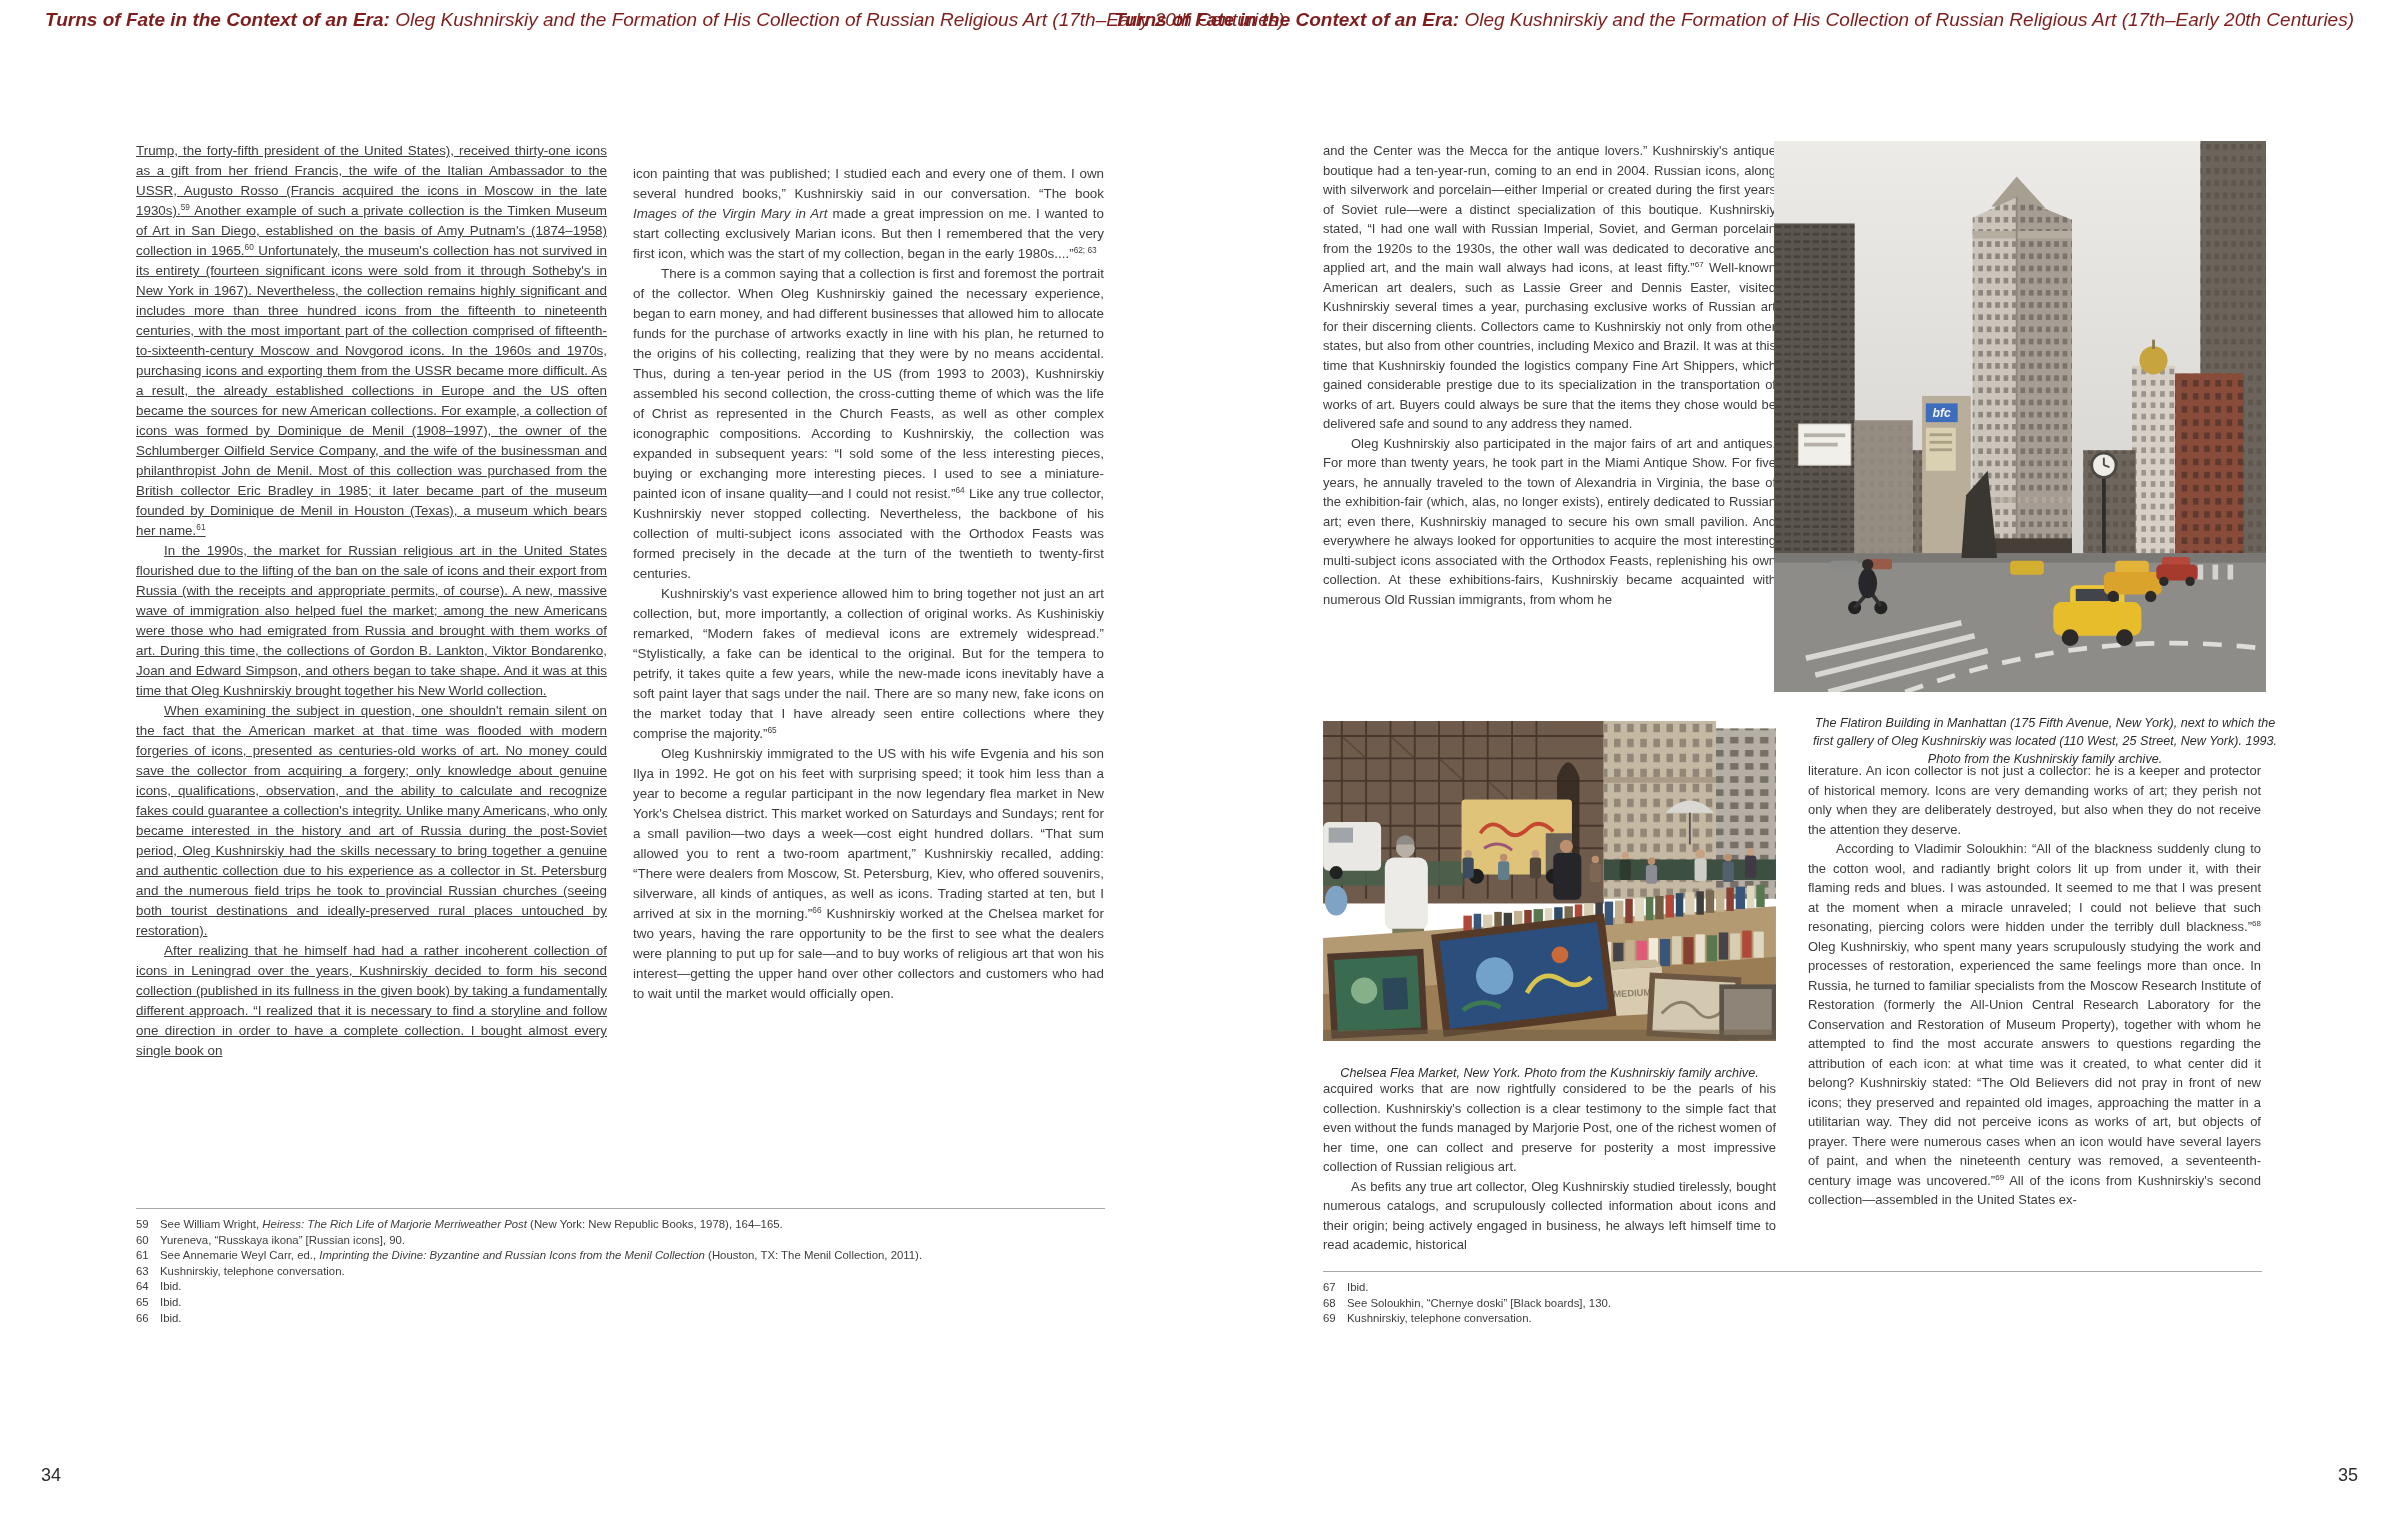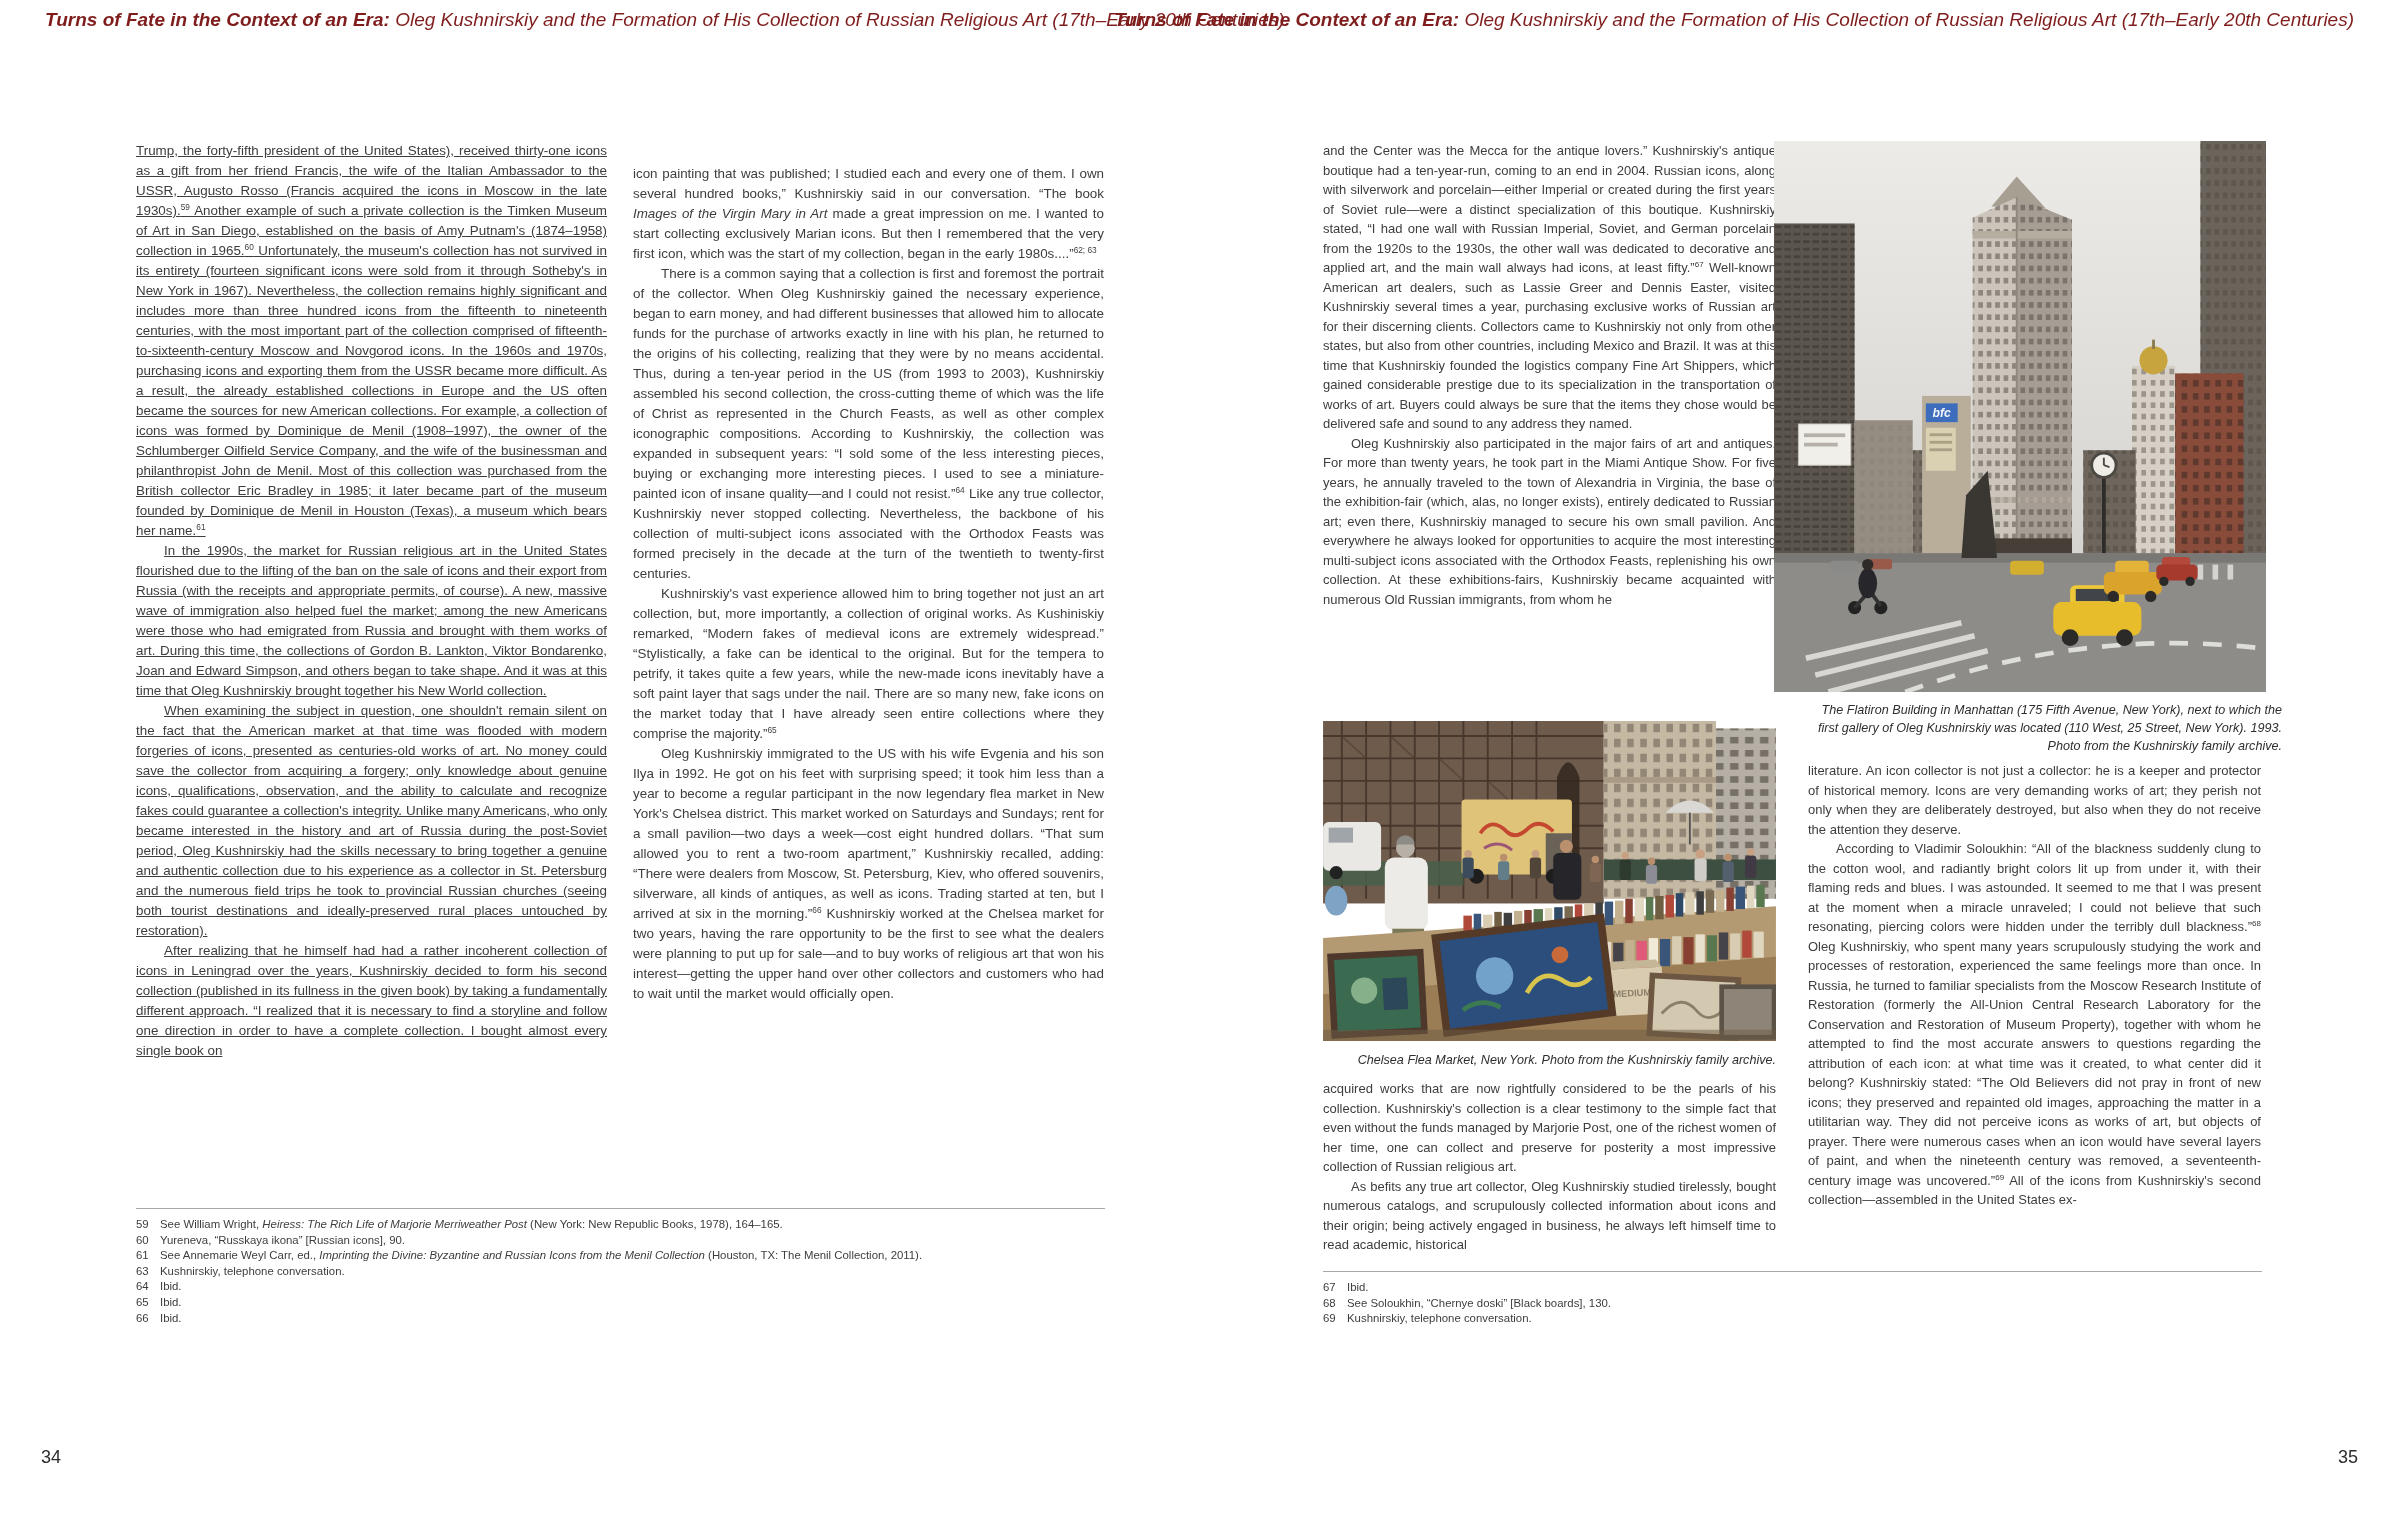--- a/index.html
+++ b/index.html
@@ -15,29 +15,29 @@
   .running-head.right{right:45px;text-align:right;}
   
   .col{position:absolute;text-align:justify;overflow:hidden;
        -webkit-hyphens:auto;hyphens:auto;}
   .col-left{font-size:13.4px;line-height:20px;}
   .col-right{font-size:13px;line-height:19.5px;}
   .col p{margin:0;}
   .col p.indent{text-indent:28px;}
   sup{font-size:0.62em;line-height:0;vertical-align:super;}
   
-  .caption{position:absolute;font-style:italic;font-size:12.6px;line-height:18px;color:#2e2e2e;text-align:right;}
+  .caption{position:absolute;font-style:italic;font-size:12.6px;line-height:18px;color:#2e2e2e;text-align:center;margin-top:13px;}
   
   .fn-rule{position:absolute;height:0.9px;background:#a8a8a8;}
   .footnotes{position:absolute;font-size:11.4px;line-height:15.6px;color:#3d3d3d;}
   .fn{display:flex;}
   .fn-num{width:24px;flex:0 0 24px;}
   .fn-text{flex:1;}
   
-  .page-number{position:absolute;bottom:54px;font-size:18px;color:#2d2d2d;}
+  .page-number{position:absolute;bottom:36px;font-size:18px;color:#2d2d2d;}
   .page-number.left{left:41px;}
   .page-number.right{right:41px;}
   
   .photo{position:absolute;overflow:hidden;}
   .photo svg{display:block;width:100%;height:100%;}
 </style>
 </head>
 <body>
 
 <div class="abs running-head left">

